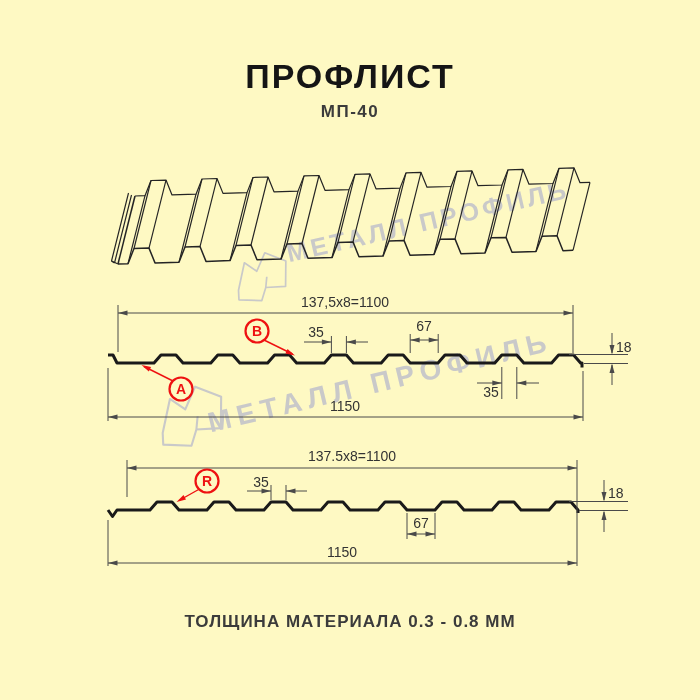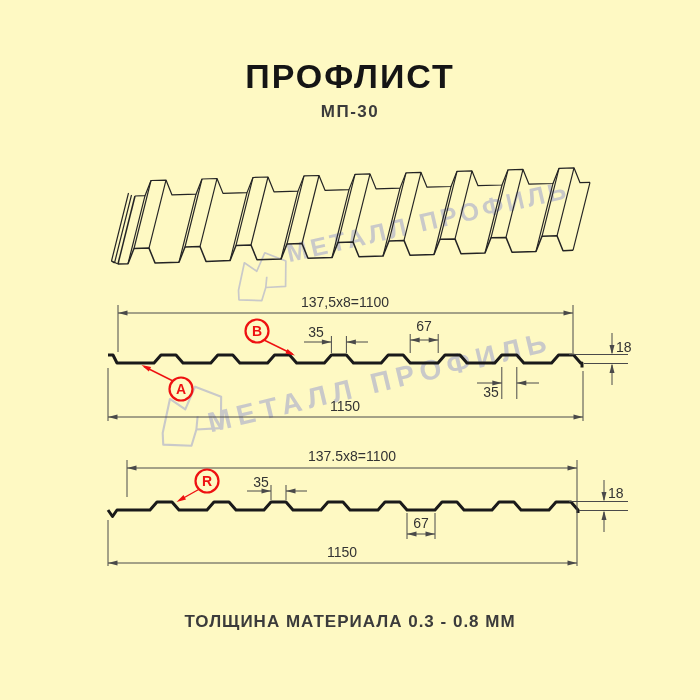--- a/index.html
+++ b/index.html
@@ -24,21 +24,21 @@
   .redarr{fill:#ee1111;stroke:none;}
   .redt{fill:#ee1111;font-family:"Liberation Sans",sans-serif;font-size:14px;font-weight:700;text-anchor:middle;}
   .wmtxt{font-family:"Liberation Sans",sans-serif;font-weight:700;fill:#c9c9c9;}
   .wmlogo{stroke:#c9c9c9;stroke-width:2;fill:none;stroke-linejoin:round;}
 </style>
 </head>
 <body>
 
 <div class="stage">
   <div class="title">ПРОФЛИСТ</div>
-  <div class="subtitle">МП-30</div>
+  <div class="subtitle">МП-40</div>
 
   <svg id="drawing" width="700" height="700" viewBox="0 0 700 700">
 
     <g>
       <path class="wmlogo" transform="translate(225,262) rotate(-13) scale(0.85)" d="M8,36 L22,6 L34,19 L48,0 L70,15 L63,44 L40,40 L32,54 L6,47 Z M40,40 L44,28"></path>
     </g>
     <g transform="rotate(-13 290 258)">
       <text class="wmtxt" x="288" y="262" font-size="25" letter-spacing="3.5">МЕТАЛЛ ПРОФИЛЬ</text>
     </g>
     <g>

